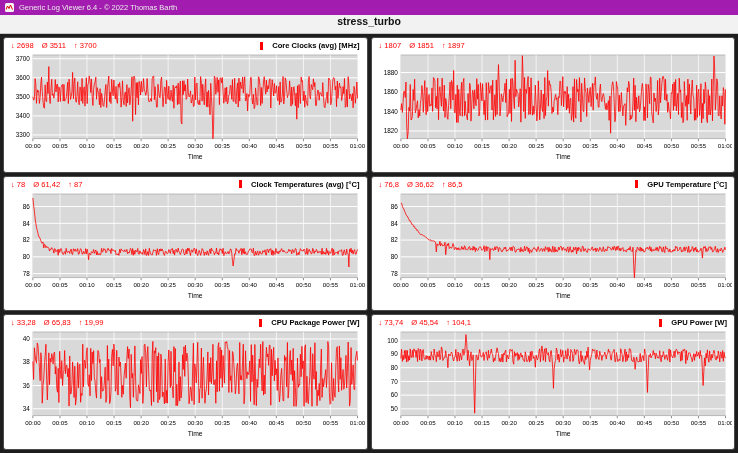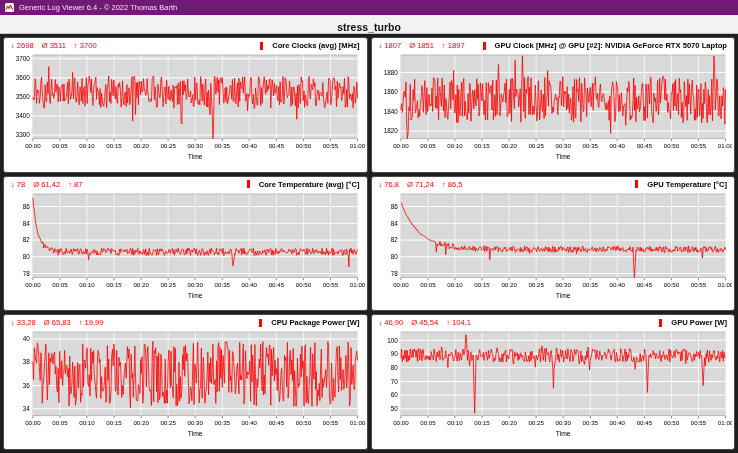--- a/index.html
+++ b/index.html
@@ -1,22 +1,22 @@
 <!DOCTYPE html>
 <html><head>
 <meta charset="utf-8">
 <style>
   *{margin:0;padding:0;box-sizing:border-box}
   html,body{width:738px;height:453px;overflow:hidden}
   body{background:#1e1e1e;font-family:"Liberation Sans",sans-serif;position:relative}
 
-  .titlebar{height:15px;background:#701a75;color:#e9e9e9;display:flex;align-items:center;gap:5px;padding:4px 5px;font-size:7.5px}
+  .titlebar{height:15px;background:#a21caf;color:#e9e9e9;display:flex;align-items:center;gap:5px;padding:4px 5px;font-size:7.5px}
   .app-icon{width:9px;height:9px;flex:0 0 auto;display:block}
 
-  .subheader{height:19px;background:#f2f2f2;border-bottom:1px solid #c6c6c6;display:flex;align-items:flex-end;justify-content:center;font-size:10.5px;font-weight:bold;color:#111}
+  .subheader{height:19px;background:#f2f2f2;border-bottom:1px solid #c6c6c6;display:flex;align-items:flex-start;justify-content:center;font-size:10.5px;font-weight:bold;color:#111}
 
   .grid{height:419px;display:grid;grid-template-columns:1fr 1fr;grid-template-rows:1fr 1fr 1fr;gap:3px;padding:3px;background:#1e1e1e}
 
   .panel{background:#ffffff;border:1px solid #4a4a4a;border-radius:3px;display:flex;flex-direction:column;overflow:hidden}
   .panel-header{display:flex;justify-content:space-between;align-items:center;padding:3px 7px 1px 7px;min-height:13px}
   .stats{display:flex;gap:8px;color:#ff0000;font-size:7.6px;white-space:nowrap}
   .stat{display:flex;gap:2px;align-items:baseline}
   .panel-title{display:flex;align-items:center;gap:9px;font-weight:bold;font-size:7.6px;color:#000;white-space:nowrap}
   .legend-bar{width:3px;height:8px;background:#ff0000;display:inline-block;flex:0 0 auto}
   .chart-wrap{flex:1;padding:0 2px 1px 2px;min-height:0}
@@ -128,24 +128,20 @@
           </span>
         <span class="stat">
             <span>Ø</span>
             <span>1851</span>
           </span>
         <span class="stat">
             <span>↑</span>
             <span>1897</span>
           </span>
       </div>
-      <div class="panel-title">
-        <span class="legend-bar"></span>
-        <span>GPU Clock [MHz] @ GPU [#2]: NVIDIA GeForce RTX 5070 Laptop</span>
-      </div>
     </div>
     <div class="chart-wrap">
       <svg viewBox="0 0 360 120" preserveAspectRatio="none">
           <rect x="27" y="4" width="326" height="84" fill="#d9d9d9" stroke="#9a9a9a" stroke-width="0.6"></rect>
           <line x1="27" y1="80.2" x2="353" y2="80.2" stroke="#ffffff" stroke-width="1"></line>
           <text x="24" y="82.5" text-anchor="end" font-size="6.4" fill="#000">1820</text>
           <line x1="27" y1="60.7" x2="353" y2="60.7" stroke="#ffffff" stroke-width="1"></line>
           <text x="24" y="63.0" text-anchor="end" font-size="6.4" fill="#000">1840</text>
           <line x1="27" y1="41.1" x2="353" y2="41.1" stroke="#ffffff" stroke-width="1"></line>
           <text x="24" y="43.4" text-anchor="end" font-size="6.4" fill="#000">1860</text>
@@ -207,21 +203,21 @@
             <span>Ø</span>
             <span>61,42</span>
           </span>
         <span class="stat">
             <span>↑</span>
             <span>87</span>
           </span>
       </div>
       <div class="panel-title">
         <span class="legend-bar"></span>
-        <span>Core Temperature (avg) [°C]</span>
+        <span>Clock Temperatures (avg) [°C]</span>
       </div>
     </div>
     <div class="chart-wrap">
       <svg viewBox="0 0 360 120" preserveAspectRatio="none">
           <rect x="27" y="4" width="326" height="84" fill="#d9d9d9" stroke="#9a9a9a" stroke-width="0.6"></rect>
           <line x1="27" y1="83.8" x2="353" y2="83.8" stroke="#ffffff" stroke-width="1"></line>
           <text x="24" y="86.1" text-anchor="end" font-size="6.4" fill="#000">78</text>
           <line x1="27" y1="67.0" x2="353" y2="67.0" stroke="#ffffff" stroke-width="1"></line>
           <text x="24" y="69.3" text-anchor="end" font-size="6.4" fill="#000">80</text>
           <line x1="27" y1="50.2" x2="353" y2="50.2" stroke="#ffffff" stroke-width="1"></line>
@@ -277,21 +273,21 @@
 
   <section class="panel">
     <div class="panel-header">
       <div class="stats">
         <span class="stat">
             <span>↓</span>
             <span>76,8</span>
           </span>
         <span class="stat">
             <span>Ø</span>
-            <span>71,24</span>
+            <span>36,62</span>
           </span>
         <span class="stat">
             <span>↑</span>
             <span>86,5</span>
           </span>
       </div>
       <div class="panel-title">
         <span class="legend-bar"></span>
         <span>GPU Temperature [°C]</span>
       </div>
@@ -429,21 +425,21 @@
           <polyline points="27.0,33.5 27.7,51.6 28.5,19.8 29.2,27.1 29.9,32.2 30.6,35.3 31.4,15.0 32.1,17.5 32.8,27.5 33.5,39.5 34.3,52.8 35.0,24.8 35.7,31.5 36.4,75.4 37.2,58.0 37.9,51.0 38.6,37.0 39.3,27.6 40.1,16.3 40.8,51.6 41.5,72.1 42.2,52.2 43.0,24.9 43.7,56.8 44.4,30.4 45.2,34.4 45.9,25.7 46.6,29.0 47.3,36.2 48.1,25.0 48.8,24.2 49.5,46.2 50.2,38.6 51.0,60.2 51.7,64.4 52.4,40.5 53.1,74.7 53.9,23.4 54.6,43.0 55.3,50.8 56.0,32.7 56.8,57.8 57.5,44.8 58.2,42.5 58.9,22.6 59.7,46.0 60.4,37.9 61.1,37.3 61.9,49.0 62.6,40.6 63.3,78.3 64.0,28.0 64.8,66.3 65.5,65.2 66.2,56.1 66.9,34.0 67.7,51.5 68.4,69.7 69.1,38.3 69.8,77.3 70.6,70.9 71.3,55.4 72.0,34.5 72.7,60.0 73.5,37.8 74.2,36.3 74.9,74.5 75.6,65.5 76.4,67.5 77.1,16.2 77.8,59.0 78.6,32.2 79.3,33.1 80.0,40.5 80.7,25.9 81.5,19.8 82.2,55.3 82.9,58.5 83.6,46.9 84.4,68.0 85.1,20.4 85.8,52.7 86.5,24.1 87.3,35.7 88.0,22.7 88.7,50.0 89.4,53.1 90.2,64.9 90.9,70.3 91.6,37.4 92.3,22.5 93.1,24.5 93.8,34.9 94.5,31.5 95.2,70.8 96.0,48.8 96.7,63.2 97.4,63.2 98.2,61.0 98.9,52.8 99.6,39.3 100.3,74.6 101.1,70.4 101.8,17.5 102.5,52.7 103.2,31.2 104.0,75.7 104.7,73.6 105.4,64.0 106.1,28.4 106.9,21.5 107.6,37.9 108.3,16.1 109.0,23.9 109.8,63.4 110.5,60.5 111.2,22.3 111.9,66.2 112.7,67.2 113.4,29.2 114.1,38.4 114.9,34.1 115.6,50.0 116.3,69.5 117.0,57.6 117.8,66.4 118.5,49.2 119.2,41.8 119.9,35.1 120.7,50.4 121.4,29.9 122.1,18.6 122.8,30.6 123.6,21.1 124.3,68.0 125.0,79.9 125.7,26.4 126.5,50.2 127.2,45.6 127.9,69.5 128.6,48.6 129.4,18.0 130.1,49.4 130.8,71.3 131.6,73.2 132.3,73.2 133.0,57.0 133.7,59.9 134.5,65.7 135.2,31.7 135.9,45.6 136.6,28.7 137.4,75.6 138.1,65.1 138.8,17.3 139.5,16.2 140.3,25.7 141.0,59.1 141.7,27.8 142.4,18.6 143.2,41.9 143.9,61.3 144.6,63.2 145.3,62.1 146.1,77.7 146.8,27.3 147.5,13.4 148.3,74.1 149.0,22.9 149.7,25.2 150.4,19.7 151.2,63.8 151.9,28.1 152.6,75.0 153.3,24.8 154.1,71.7 154.8,69.0 155.5,26.2 156.2,32.1 157.0,68.9 157.7,64.2 158.4,67.7 159.1,76.0 159.9,31.2 160.6,75.2 161.3,62.5 162.0,75.4 162.8,33.8 163.5,22.0 164.2,38.5 165.0,59.9 165.7,23.4 166.4,58.0 167.1,58.6 167.9,70.0 168.6,18.6 169.3,43.9 170.0,20.6 170.8,77.9 171.5,56.4 172.2,77.9 172.9,71.5 173.7,34.0 174.4,73.3 175.1,48.8 175.8,70.2 176.6,61.8 177.3,26.8 178.0,41.6 178.7,18.8 179.5,48.5 180.2,17.2 180.9,33.2 181.7,25.2 182.4,29.4 183.1,50.1 183.8,76.0 184.6,68.2 185.3,59.0 186.0,62.4 186.7,73.0 187.5,38.1 188.2,15.2 188.9,76.8 189.6,35.9 190.4,43.3 191.1,55.1 191.8,33.8 192.5,14.4 193.3,51.0 194.0,75.2 194.7,60.9 195.4,60.2 196.2,20.1 196.9,70.4 197.6,44.6 198.3,29.4 199.1,58.3 199.8,75.5 200.5,65.1 201.3,60.6 202.0,46.4 202.7,24.0 203.4,67.2 204.2,35.1 204.9,54.0 205.6,29.7 206.3,55.8 207.1,44.2 207.8,16.3 208.5,56.7 209.2,56.7 210.0,51.7 210.7,75.5 211.4,32.9 212.1,64.1 212.9,19.0 213.6,14.7 214.3,63.4 215.0,19.4 215.8,50.5 216.5,22.0 217.2,59.6 218.0,27.6 218.7,42.8 219.4,55.3 220.1,14.0 220.9,15.1 221.6,13.6 222.3,18.9 223.0,21.3 223.8,64.7 224.5,22.5 225.2,52.6 225.9,47.9 226.7,64.5 227.4,23.6 228.1,25.4 228.8,36.4 229.6,50.5 230.3,66.1 231.0,59.3 231.7,39.8 232.5,35.2 233.2,48.2 233.9,66.0 234.7,14.5 235.4,51.8 236.1,47.7 236.8,52.4 237.6,32.7 238.3,16.2 239.0,76.0 239.7,68.0 240.5,22.9 241.2,43.3 241.9,50.8 242.6,43.9 243.4,46.7 244.1,44.4 244.8,33.0 245.5,73.6 246.3,16.7 247.0,53.9 247.7,27.2 248.4,45.8 249.2,77.0 249.9,16.5 250.6,53.5 251.4,77.9 252.1,51.3 252.8,59.6 253.5,44.3 254.3,31.1 255.0,39.9 255.7,16.4 256.4,43.7 257.2,63.1 257.9,13.6 258.6,67.3 259.3,47.2 260.1,66.2 260.8,34.0 261.5,19.4 262.2,29.0 263.0,26.0 263.7,37.5 264.4,17.3 265.1,17.2 265.9,77.4 266.6,21.3 267.3,48.0 268.1,29.8 268.8,19.4 269.5,53.1 270.2,32.5 271.0,47.1 271.7,40.9 272.4,62.6 273.1,30.0 273.9,60.2 274.6,74.1 275.3,65.5 276.0,47.3 276.8,40.6 277.5,57.2 278.2,72.5 278.9,73.3 279.7,27.5 280.4,32.7 281.1,29.5 281.8,59.2 282.6,14.5 283.3,70.3 284.0,61.5 284.8,30.4 285.5,22.6 286.2,46.7 286.9,32.1 287.7,52.7 288.4,20.4 289.1,78.5 289.8,42.8 290.6,59.6 291.3,78.6 292.0,70.8 292.7,30.2 293.5,59.6 294.2,56.4 294.9,57.5 295.6,26.3 296.4,48.9 297.1,18.4 297.8,40.7 298.5,33.0 299.3,78.5 300.0,19.3 300.7,16.8 301.4,74.8 302.2,48.3 302.9,72.4 303.6,75.9 304.4,58.6 305.1,48.4 305.8,19.4 306.5,47.0 307.3,78.5 308.0,25.8 308.7,46.8 309.4,51.3 310.2,14.8 310.9,61.5 311.6,43.6 312.3,78.0 313.1,62.4 313.8,67.7 314.5,55.6 315.2,72.8 316.0,36.8 316.7,21.0 317.4,69.6 318.1,50.7 318.9,59.0 319.6,53.1 320.3,48.3 321.1,41.7 321.8,59.7 322.5,45.6 323.2,13.6 324.0,19.2 324.7,64.8 325.4,76.5 326.1,75.7 326.9,34.8 327.6,64.0 328.3,72.9 329.0,50.6 329.8,67.4 330.5,69.4 331.2,39.1 331.9,20.5 332.7,18.7 333.4,51.8 334.1,64.2 334.8,18.0 335.6,51.5 336.3,29.8 337.0,62.5 337.8,49.3 338.5,41.6 339.2,61.4 339.9,57.8 340.7,43.1 341.4,27.5 342.1,60.2 342.8,44.7 343.6,14.1 344.3,43.4 345.0,78.3 345.7,72.7 346.5,19.6 347.2,56.6 347.9,48.1 348.6,37.0 349.4,61.4 350.1,61.9 350.8,32.2 351.5,27.6 352.3,23.3 353.0,32.5 " fill="none" stroke="#ff0000" stroke-width="0.8" stroke-linejoin="round"></polyline>
         </svg>
     </div>
   </section>
 
   <section class="panel">
     <div class="panel-header">
       <div class="stats">
         <span class="stat">
             <span>↓</span>
-            <span>46,90</span>
+            <span>73,74</span>
           </span>
         <span class="stat">
             <span>Ø</span>
             <span>45,54</span>
           </span>
         <span class="stat">
             <span>↑</span>
             <span>104,1</span>
           </span>
       </div>

